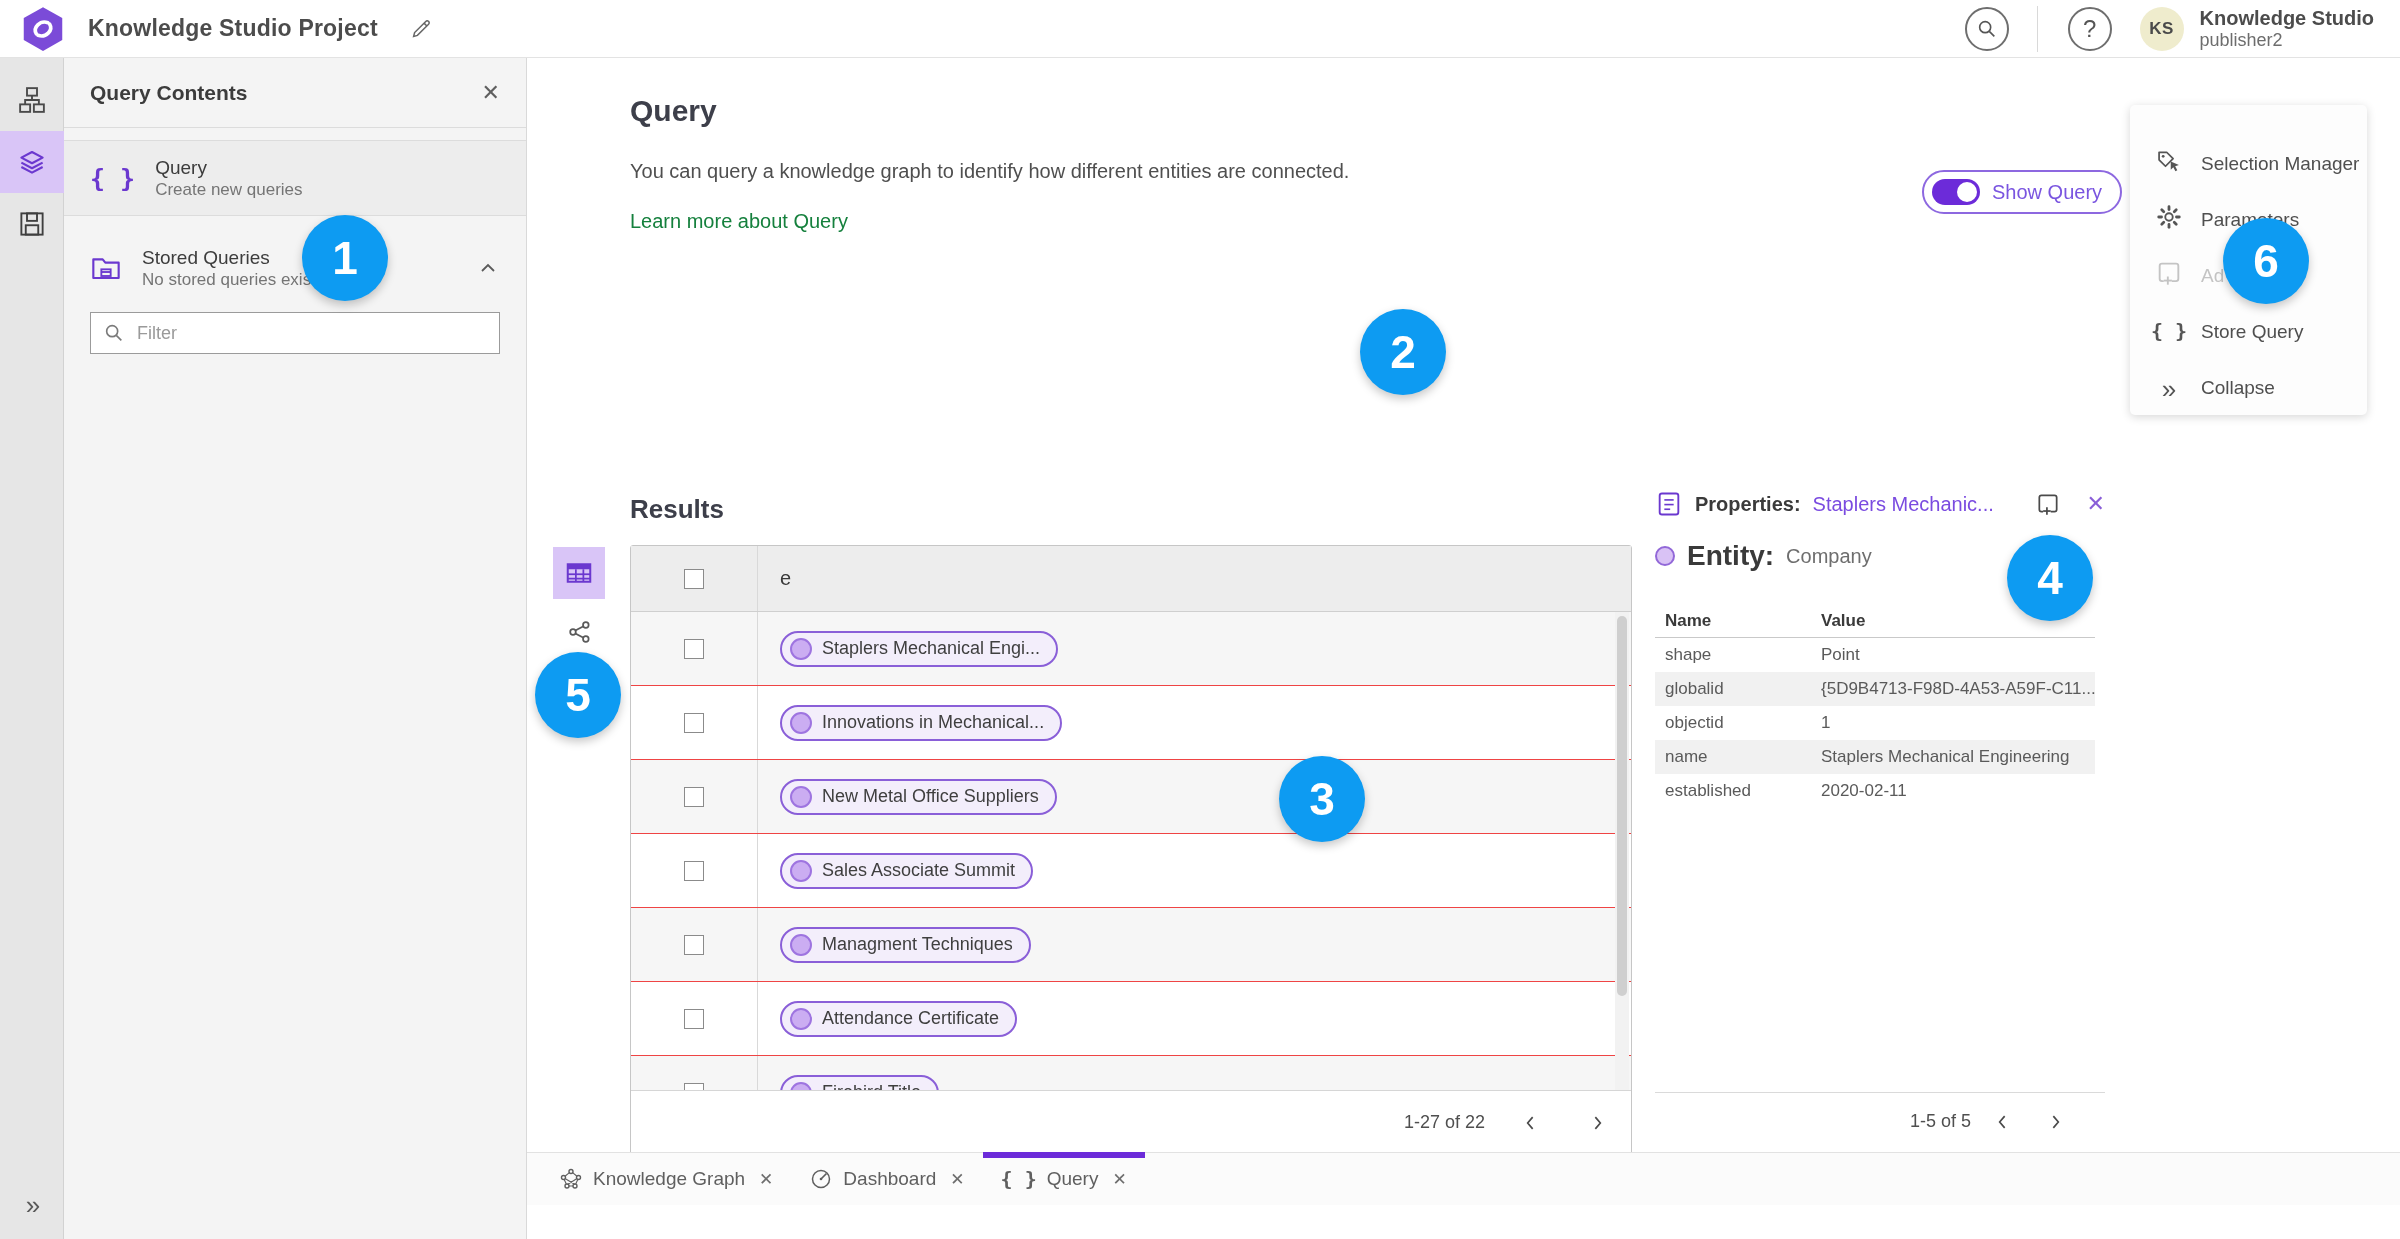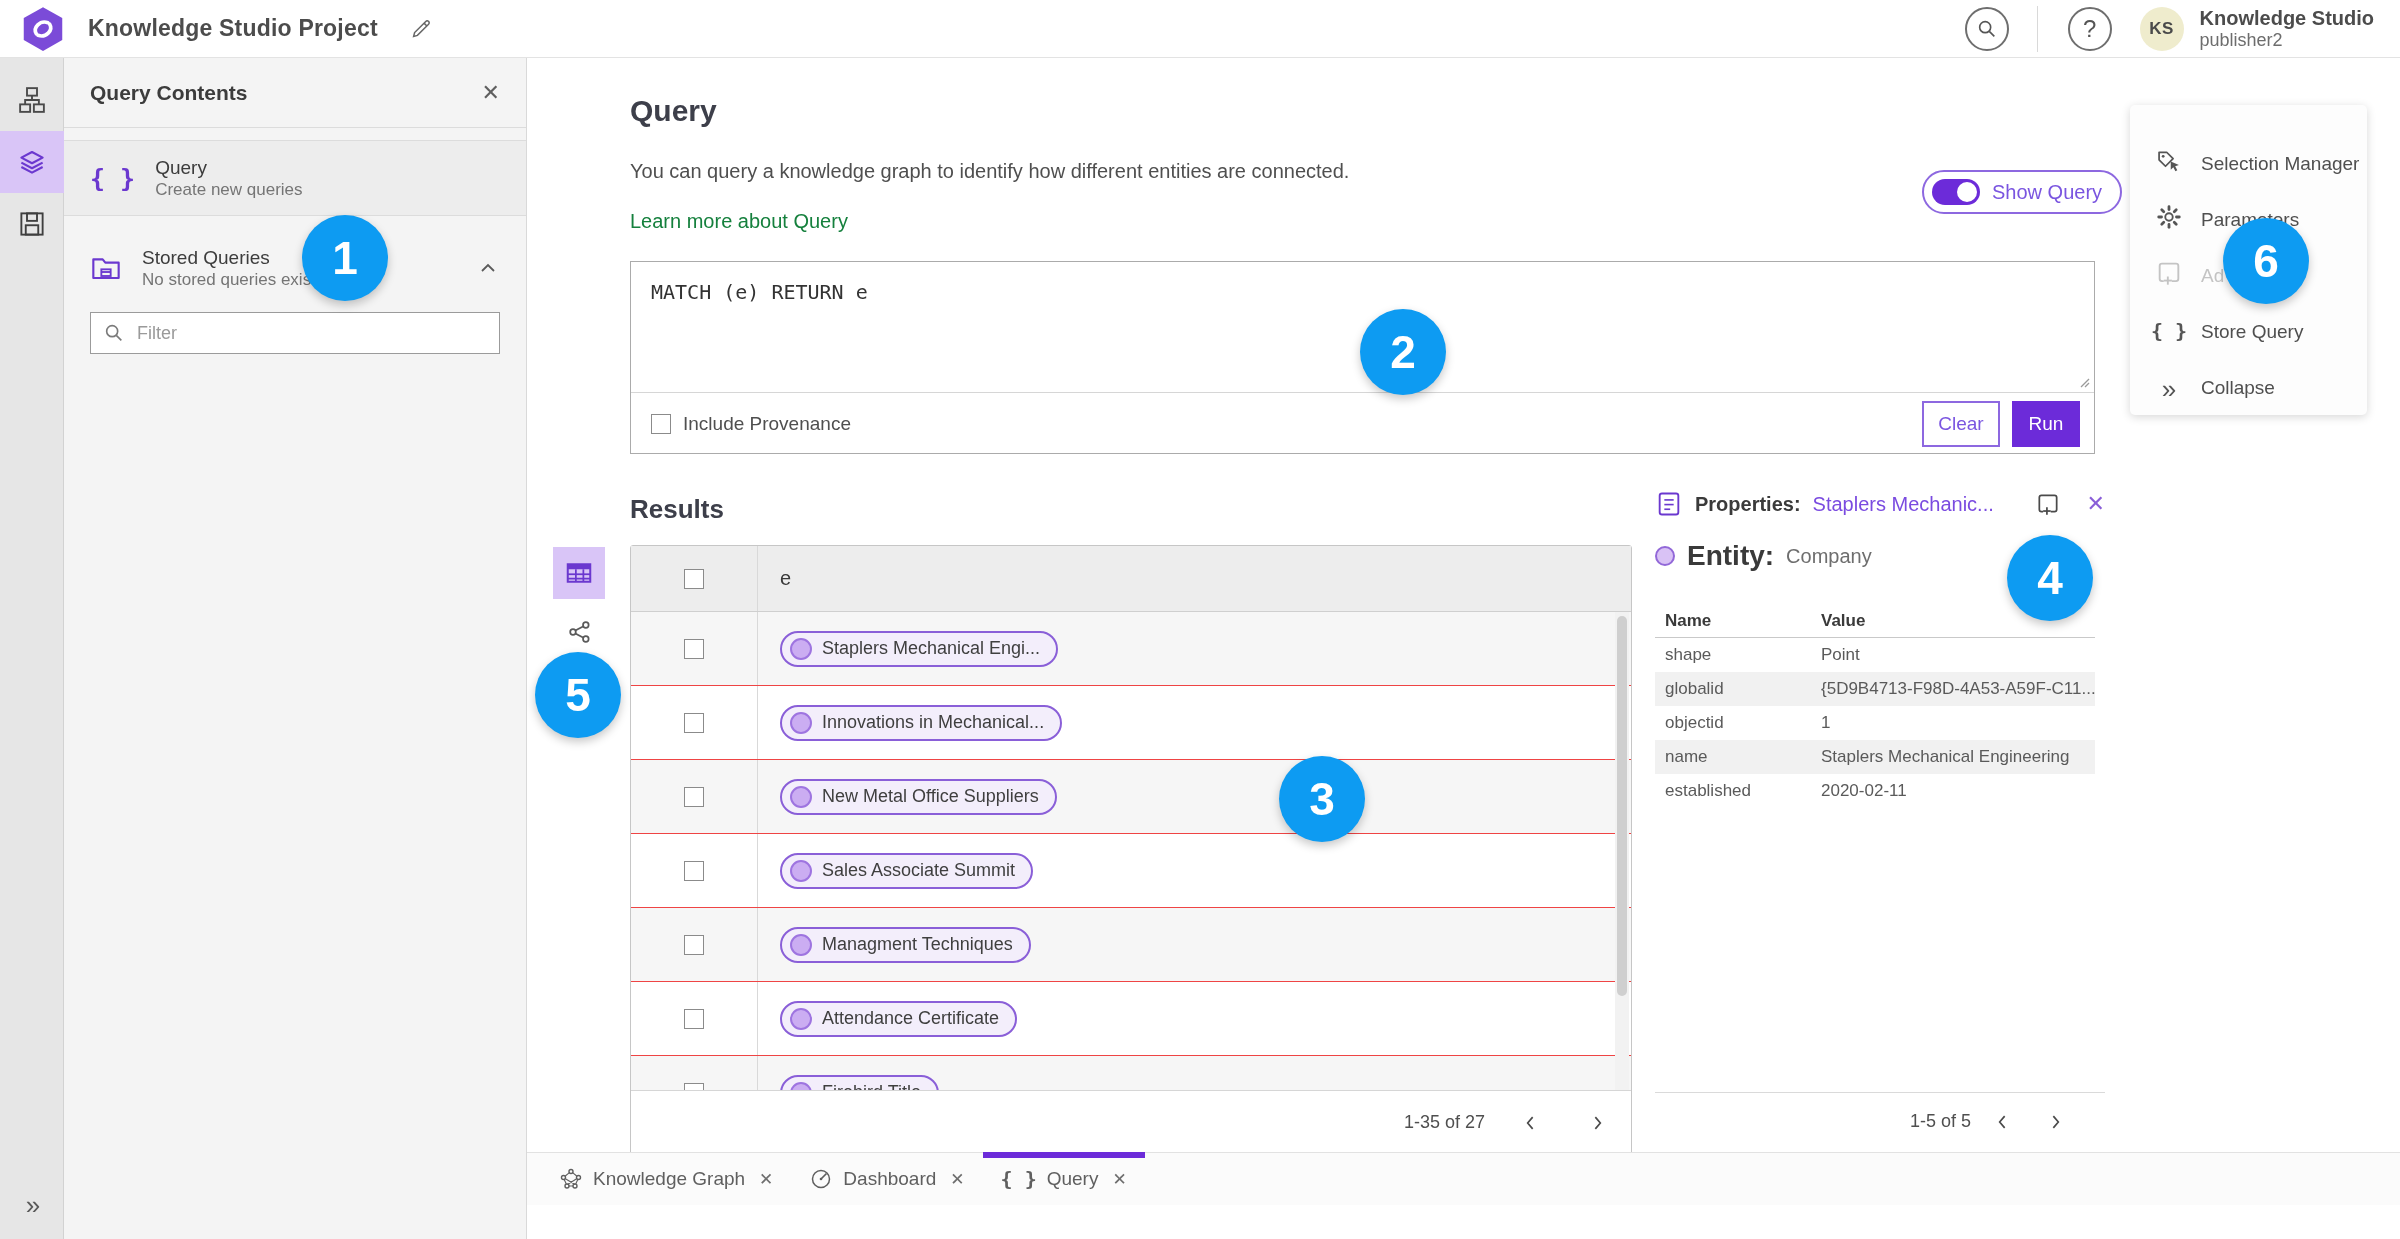--- a/index.html
+++ b/index.html
@@ -251,35 +251,20 @@
     <div class="q-desc">You can query a knowledge graph to identify how different entities are connected.</div>
     <div class="learn-link">Learn more about Query</div>
 
     <div class="show-query">
       <div class="toggle-track">
         <div class="toggle-knob"></div>
       </div>
       <div class="show-query-label">Show Query</div>
     </div>
 
-    <div class="editor">
-      <div class="editor-code">
-        <span>MATCH (e) RETURN e</span>
-        <svg class="resize-grip" width="12" height="12" viewBox="0 0 12 12">
-          <line x1="3" y1="11" x2="11" y2="3" stroke="#9a9a9a" stroke-width="1.2"></line>
-          <line x1="7" y1="11" x2="11" y2="7" stroke="#9a9a9a" stroke-width="1.2"></line>
-        </svg>
-      </div>
-      <div class="editor-actions">
-        <div class="checkbox"></div>
-        <div class="prov-label">Include Provenance</div>
-        <div class="btn-clear">Clear</div>
-        <div class="btn-run">Run</div>
-      </div>
-    </div>
 
     <div class="results-heading">Results</div>
 
     <div class="view-table-btn">
       <svg width="30" height="30" viewBox="0 0 24 24">
         <rect x="3" y="5" width="18" height="14" fill="none" stroke="#6b38cf" stroke-width="1.6"></rect>
         <rect x="3" y="5" width="18" height="4" fill="#6b38cf"></rect>
         <line x1="3" y1="13" x2="21" y2="13" stroke="#6b38cf" stroke-width="1.4"></line>
         <line x1="3" y1="16.5" x2="21" y2="16.5" stroke="#6b38cf" stroke-width="1.4"></line>
         <line x1="9.5" y1="9" x2="9.5" y2="19" stroke="#6b38cf" stroke-width="1.4"></line>
@@ -379,21 +364,21 @@
                 <span class="pill-dot"></span>
                 <span class="pill-label">Firebird Title</span>
               </span>
             </div>
         </div>
         <div class="res-scrollbar">
           <div class="res-thumb"></div>
         </div>
       </div>
       <div class="res-pagination">
-        <span class="page-text">1-35 of 27</span>
+        <span class="page-text">1-27 of 22</span>
         <span class="page-btn">
           <svg width="20" height="20" viewBox="0 0 24 24">
             <polyline points="14,5 8,12 14,19" fill="none" stroke="#4a4a4a" stroke-width="2"></polyline>
           </svg>
         </span>
         <span class="page-btn">
           <svg width="20" height="20" viewBox="0 0 24 24">
             <polyline points="10,5 16,12 10,19" fill="none" stroke="#4a4a4a" stroke-width="2"></polyline>
           </svg>
         </span>

